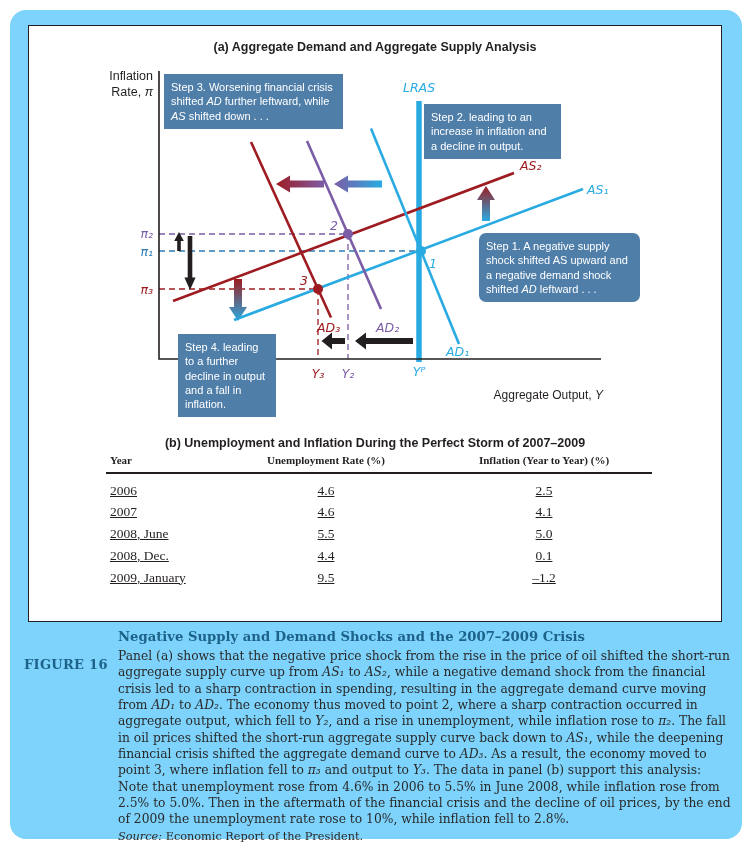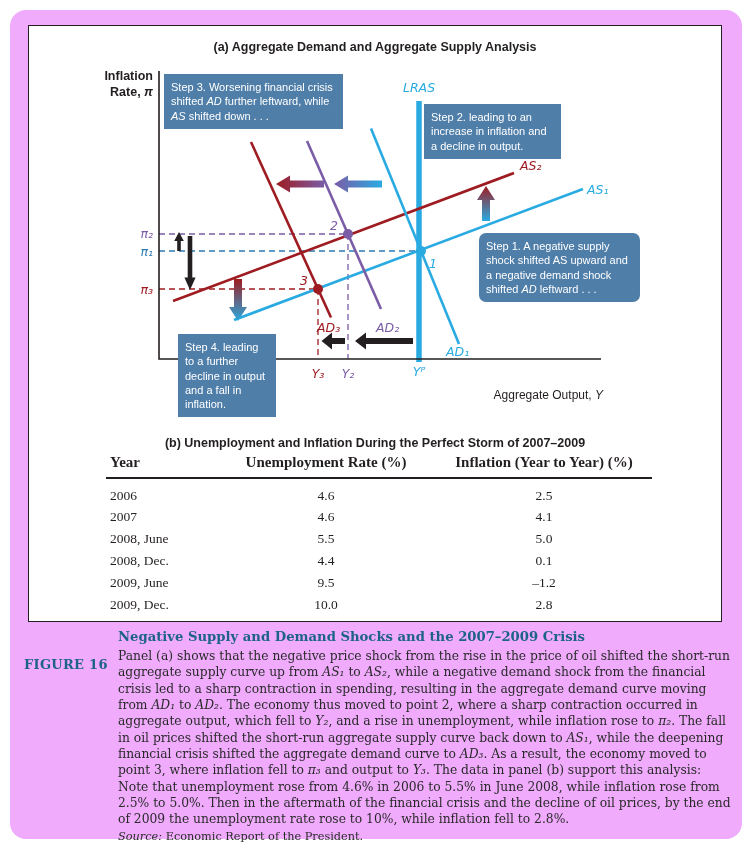--- a/index.html
+++ b/index.html
@@ -1,46 +1,46 @@
 <!DOCTYPE html>
 <html><head>
 <meta charset="utf-8">
 <style>
   * { margin:0; padding:0; box-sizing:border-box; }
   body { background:#ffffff; font-family:"Liberation Sans", sans-serif; }
   .page { position:relative; width:752px; height:849px; background:#ffffff; overflow:hidden; }
   .figure-panel { position:absolute; left:10px; top:10px; width:732px; height:829px;
-    background:#f0abfc; border-radius:16px; }
+    background:#7dd3fc; border-radius:16px; }
   .chart-box { position:absolute; left:18px; top:15px; width:694px; height:597px;
     background:#ffffff; border:1.5px solid #231f20; }
   .panel-title { position:absolute; left:0; width:100%; text-align:center;
     font:bold 12.5px "Liberation Sans", sans-serif; color:#231f20; }
   #titleA { top:14px; }
   #titleB { top:410px; }
   .diagram-svg { position:absolute; left:0; top:0; }
   .callout { position:absolute; background:#4f7ea9; color:#ffffff;
     font:11px/1.3 "Liberation Sans", sans-serif; padding:6px 7px; }
   .axis-label { position:absolute; color:#231f20; font:12.5px/1.3 "Liberation Sans", sans-serif; }
-  #yAxisLabel { left:58px; top:42px; width:66px; text-align:right;font-weight:bold; }
+  #yAxisLabel { left:58px; top:42px; width:66px; text-align:right; }
   #xAxisLabel { left:430px; top:362px; width:144px; text-align:right; font-size:12px; }
   .curve-label { position:absolute; font:italic 12.5px "DejaVu Sans", sans-serif; white-space:nowrap; }
   .cl-center { transform:translateX(-50%); }
   .cl-right { text-align:right; width:30px; }
   .c-cyan { color:#29abe2;text-align:right; }
   .c-darkred { color:#9e1c21; }
   .c-purple { color:#7b5ca6; }
   .c-blue { color:#2d7bb4; }
   
   .data-table { position:absolute; left:77px; top:426px; width:546px; border-collapse:collapse;
     font-family:"Liberation Serif", serif; color:#231f20; }
-  .data-table th { font-size:15px; font-weight:bold; padding:2px 0 6px 0;
+  .data-table th { font-size:11px; font-weight:bold; padding:2px 0 6px 0;
     border-bottom:2px solid #231f20; }
   .data-table th:first-child, .data-table td:first-child { text-align:left; padding-left:4px; }
   .data-table th:not(:first-child), .data-table td:not(:first-child) { text-align:center; }
-  .data-table td { font-size:13.5px; height:22px; padding-top:3px; }
+  .data-table td { font-size:13.5px; height:22px; padding-top:3px;text-decoration:underline; }
   .data-table tr.first td { padding-top:9px; }
   
   .caption { position:absolute; left:14px; top:619px; width:706px; color:#2a2a2a; }
   .cap-row { display:flex; }
   .figure-label { width:94px; flex:0 0 94px; font:bold 13px "DejaVu Serif", serif; color:#1d6288;
     letter-spacing:0.3px;margin-top:28px; }
   .cap-heading { font:bold 13.2px "DejaVu Serif", serif; color:#1d6288; }
   .cap-body { margin-top:4px; width:613px; font:12.3px/1.33 "DejaVu Serif", serif; text-align:left; }
   .cap-source { margin-top:2px; font:11.3px "DejaVu Serif", serif; }
 </style>
@@ -154,28 +154,23 @@
               <td>2008, June</td>
               <td>5.5</td>
               <td>5.0</td>
             </tr>
             <tr>
               <td>2008, Dec.</td>
               <td>4.4</td>
               <td>0.1</td>
             </tr>
             <tr>
-              <td>2009, June</td>
+              <td>2009, January</td>
               <td>9.5</td>
               <td>–1.2</td>
-            </tr>
-            <tr>
-              <td>2009, Dec.</td>
-              <td>10.0</td>
-              <td>2.8</td>
             </tr>
           </tbody>
       </table>
     </div>
 
     <div class="caption">
       <div class="cap-row">
         <div class="figure-label">FIGURE 16</div>
         <div style="width:612px;">
           <div class="cap-heading">Negative Supply and Demand Shocks and the 2007–2009 Crisis</div>

